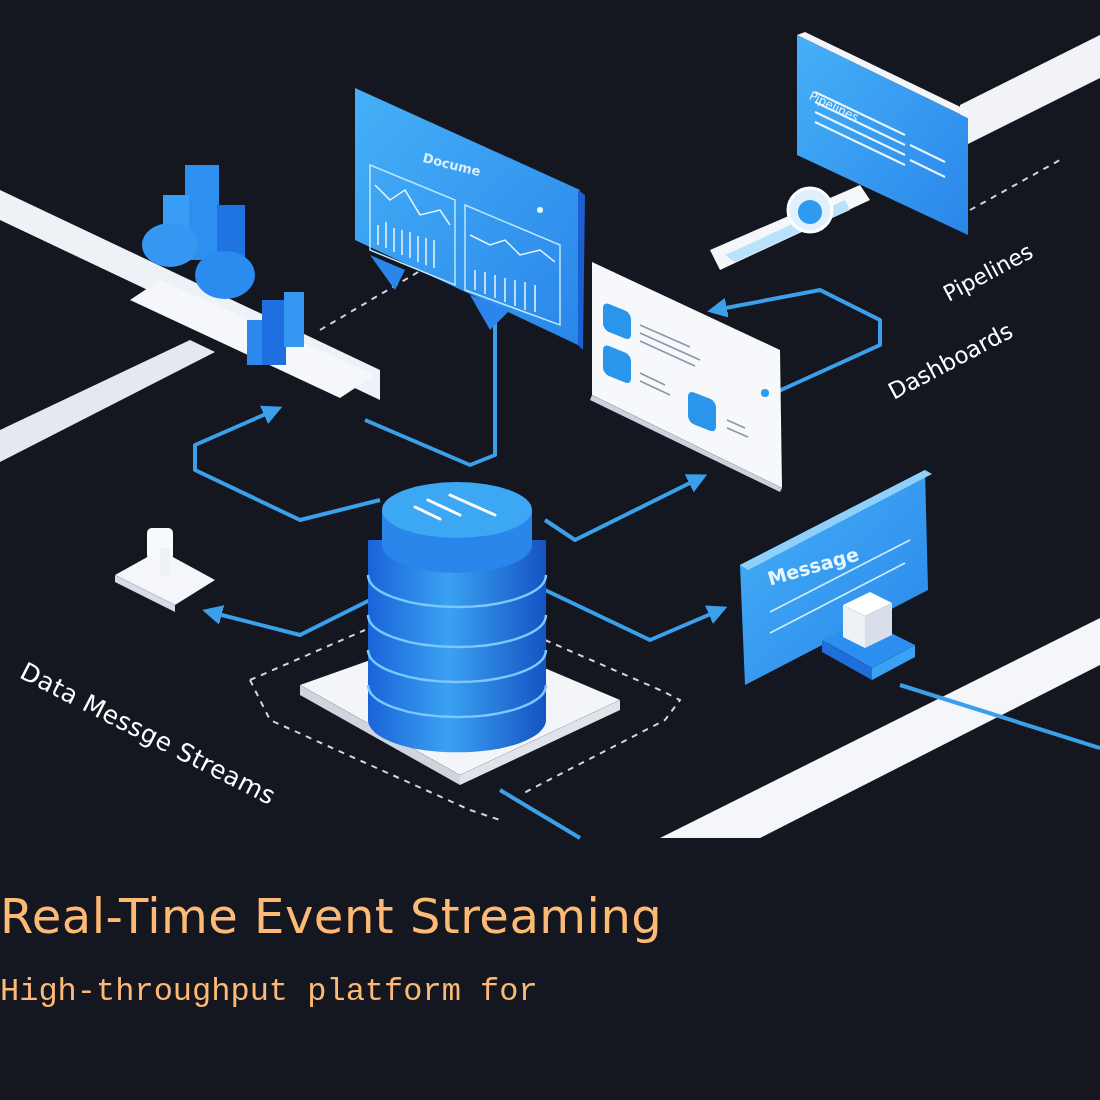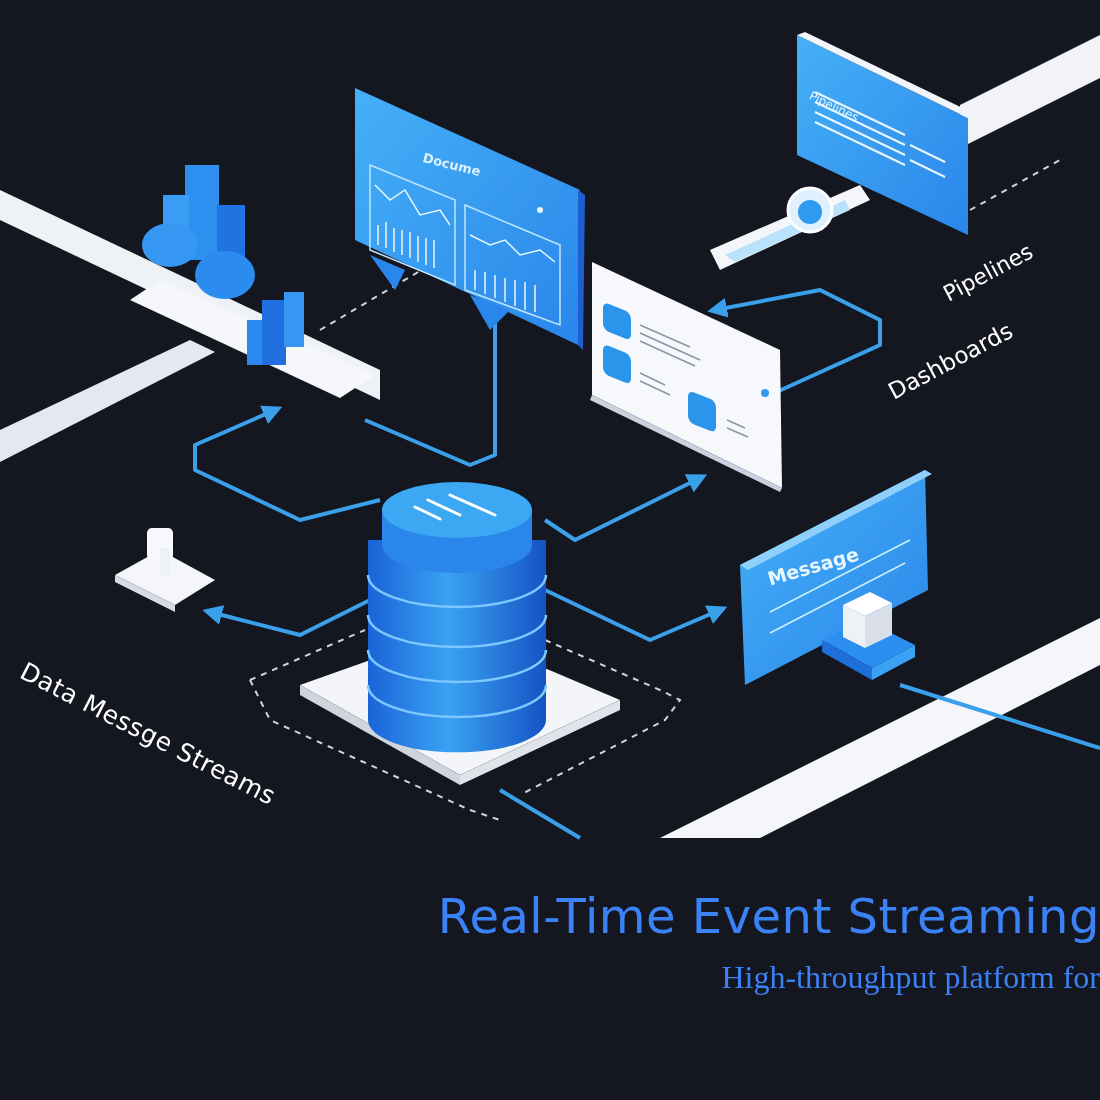--- a/index.html
+++ b/index.html
@@ -8,23 +8,23 @@
   .scene { position: absolute; left: 0; top: 0; width: 1100px; height: 860px; }
   .lbl { position: absolute; color: #ffffff; font-family: "DejaVu Sans", sans-serif;
          white-space: nowrap; transform-origin: left center; }
   .lbl-streams { left: 22px; top: 655px; font-size: 25px; transform: rotate(27deg); letter-spacing: 0.5px; }
   .lbl-pipelines { left: 945px; top: 283px; font-size: 22px; transform: rotate(-28deg); }
   .lbl-dashboards { left: 890px; top: 380px; font-size: 23px; transform: rotate(-28deg); }
   .panel-text { position: absolute; font-family: "DejaVu Sans", sans-serif; white-space: nowrap; transform-origin: left center; }
   .pt-docs { left: 423px; top: 150px; font-size: 13px; color: #d9f0ff; transform: rotate(14deg); font-weight: bold; }
   .pt-msg { left: 768px; top: 568px; font-size: 19px; color: #e8f6ff; transform: rotate(-16deg); font-weight: bold; }
   .pt-pipe { left: 810px; top: 88px; font-size: 12px; color: #e6f4ff; transform: rotate(26deg); }
-  .footer { position: absolute; left: 0; top: 860px; width: 1100px; text-align: right; color: #3b82f6; }
+  .footer { position: absolute; left: 0; top: 860px; width: 1100px; text-align: left; color: #fdba74; }
   .title { margin-top: 28px; font-size: 48px; font-weight: normal; letter-spacing: 0.5px; font-family: "DejaVu Sans", sans-serif; }
-  .subtitle { margin-top: 16px; font-size: 32px; line-height: 1.12; font-family: Liberation Serif, serif; }
+  .subtitle { margin-top: 30px; font-size: 32px; line-height: 1.12; font-family: Liberation Mono, monospace; }
 </style>
 </head>
 <body>
 
 <svg class="scene" viewBox="0 0 1100 860" xmlns="http://www.w3.org/2000/svg">
   <defs>
     <linearGradient id="cyl" x1="0" x2="1" y1="0" y2="0">
       <stop offset="0" stop-color="#1a63d8"></stop>
       <stop offset="0.45" stop-color="#3aa2f2"></stop>
       <stop offset="1" stop-color="#1553c4"></stop>

